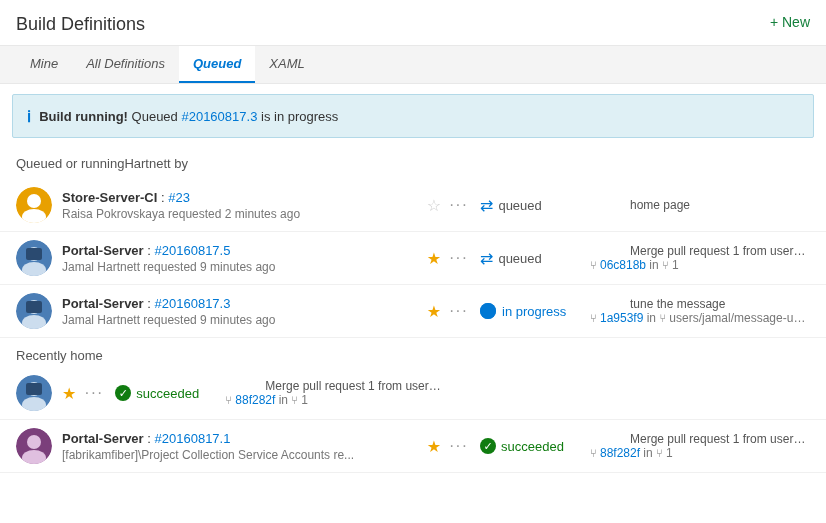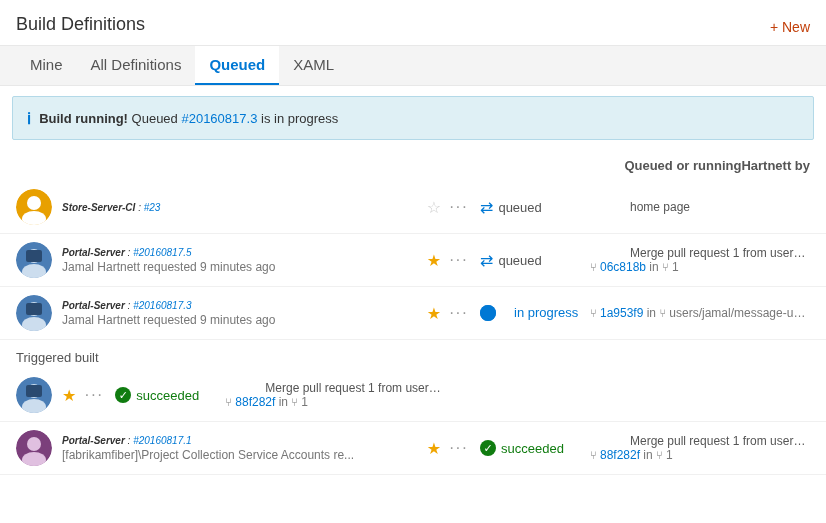--- a/index.html
+++ b/index.html
@@ -1,46 +1,46 @@
 <!DOCTYPE html>
 <html><head>
   <meta charset="utf-8">
   <style>
     * { box-sizing: border-box; margin: 0; padding: 0; }
     body { font-family: 'Segoe UI', Arial, sans-serif; font-size: 13px; color: #333; background: #fff; width: 826px; min-height: 523px; overflow: hidden; }
 
-    .header { display: flex; align-items: flex-end; justify-content: space-between; padding: 14px 16px 10px 16px; border-bottom: 1px solid #e8e8e8; }
+    .header { display: flex; align-items: flex-start; justify-content: space-between; padding: 14px 16px 10px 16px; border-bottom: 1px solid #e8e8e8; }
     .header-title { font-size: 18px; font-weight: 400; color: #333; }
-    .new-btn { color: #c2410c; font-size: 14px; cursor: pointer; display: flex; align-items: center; gap: 4px; background: none; border: none; }
+    .new-btn { color: #15803d; font-size: 14px; cursor: pointer; display: flex; align-items: center; gap: 4px; background: none; border: none; }
 
     .tabs { display: flex; align-items: center; padding: 0 16px; border-bottom: 1px solid #e8e8e8; background: #f4f4f4; }
-    .tab { padding: 10px 14px; cursor: pointer; color: #555; font-size: 15px; border-bottom: 2px solid transparent; }
+    .tab { padding: 10px 14px; cursor: pointer; color: #555; font-size: 13px; border-bottom: 2px solid transparent; font-style: italic; }
     .tab.active { color: #0078d4; border-bottom: 2px solid #0078d4; font-weight: 600; background: #fff; }
 
     .info-banner { background: #dff0f5; border: 1px solid #b3d9e8; margin: 10px 12px; padding: 10px 14px; display: flex; align-items: center; gap: 8px; font-size: 13px; border-radius: 2px; }
     .info-banner .info-icon { color: #0078d4; font-size: 16px; font-weight: bold; }
     .info-banner a { color: #0078d4; text-decoration: none; }
 
-    .section-header { padding: 8px 16px; font-size: 13px; color: #555; font-weight: 700; display: flex; justify-content: flex-end; }
+    .section-header { padding: 8px 16px; font-size: 13px; color: #555; font-weight: 400; display: flex; justify-content: flex-start; }
 
     .build-item { display: flex; align-items: center; padding: 8px 16px; border-bottom: 1px solid #f0f0f0; min-height: 52px; }
     .avatar { width: 36px; height: 36px; border-radius: 50%; margin-right: 10px; flex-shrink: 0; display: flex; align-items: center; justify-content: center; overflow: hidden; }
     .avatar svg { width: 36px; height: 36px; }
     .build-info { flex: 1; min-width: 0; }
-    .build-name { font-size: 10px; color: #333; white-space: nowrap; overflow: hidden; text-overflow: ellipsis; font-style: italic; }
+    .build-name { font-size: 13px; color: #333; white-space: nowrap; overflow: hidden; text-overflow: ellipsis; }
     .build-name .def-name { font-weight: 600; }
     .build-name .build-num { color: #0078d4; }
     .build-sub { font-size: 12px; color: #777; margin-top: 2px; white-space: nowrap; overflow: hidden; text-overflow: ellipsis; }
     .star-btn { color: #f0a500; font-size: 16px; cursor: pointer; margin-right: 8px; flex-shrink: 0; }
     .star-empty { color: #ccc; font-size: 16px; cursor: pointer; margin-right: 8px; flex-shrink: 0; }
     .more-btn { color: #999; font-size: 16px; cursor: pointer; margin-right: 12px; flex-shrink: 0; letter-spacing: 1px; }
     .status-col { width: 110px; display: flex; align-items: center; gap: 6px; flex-shrink: 0; }
     .status-queued { display: flex; align-items: center; gap: 5px; color: #555; }
     .status-queued .queue-icon { color: #0078d4; font-size: 16px; }
-    .status-inprogress { display: flex; align-items: flex-start; gap: 18px; color: #0078d4; }
+    .status-inprogress { display: flex; align-items: center; gap: 6px; color: #0078d4; }
     .status-inprogress .progress-icon { width: 16px; height: 16px; border-radius: 50%; background: #0078d4; display: flex; align-items: center; justify-content: center; }
     .status-succeeded { display: flex; align-items: center; gap: 5px; color: #107c10; }
     .status-succeeded .success-icon { width: 16px; height: 16px; border-radius: 50%; background: #107c10; color: white; display: flex; align-items: center; justify-content: center; font-size: 11px; }
     .triggered-col { width: 220px; font-size: 12px; color: #555; flex-shrink: 0; overflow: hidden; }
     .triggered-col .trigger-msg { white-space: nowrap; overflow: hidden; text-overflow: ellipsis; margin-left: 40px; }
     .triggered-col .trigger-meta { color: #777; white-space: nowrap; overflow: hidden; text-overflow: ellipsis; }
     .trigger-meta .hash { color: #0078d4; }
     .git-icon { font-size: 11px; }
 
     .section-label { padding: 10px 16px 4px 16px; font-size: 13px; color: #555; font-weight: 400; }
@@ -80,20 +80,21 @@
       <circle cx="18" cy="14" r="7" fill="#fff"></circle>
       <ellipse cx="18" cy="30" rx="12" ry="8" fill="#fff"></ellipse>
     </svg>
       </div>
     <div class="build-info">
       <div class="build-name">
         <span class="def-name">Store-Server-CI</span>
         <span> : </span>
         <span class="build-num">#23</span>
       </div>
+      <div class="build-sub">Raisa Pokrovskaya requested 2 minutes ago</div>
     </div>
     <span class="star-empty">☆</span>
     <span class="more-btn">···</span>
     <div class="status-col">
         <span class="status-queued">
       <span class="queue-icon">⇄</span>
       <span>queued</span>
     </span>
       </div>
     <div class="triggered-col">
@@ -160,33 +161,34 @@
       <span class="progress-icon">
         <svg width="16" height="16" viewBox="0 0 16 16">
               <circle cx="8" cy="8" r="7" fill="none" stroke="#0078d4" stroke-width="2"></circle>
               <path d="M8 3 A5 5 0 0 1 13 8" stroke="#0078d4" stroke-width="2" fill="none"></path>
             </svg>
       </span>
       <span>in progress</span>
     </span>
       </div>
     <div class="triggered-col">
+    <div class="trigger-msg">tune the message</div>
     <div class="trigger-meta">
       <span class="git-icon">⑂</span>
       <span class="hash">1a953f9</span>
       <span> in </span>
       <span class="git-icon">⑂</span>
       <span>users/jamal/message-upda</span>
     </div>
   </div>
   </div>
   </div>
 
 <div class="section-label">
-  <span>Triggered built</span>
+  <span>Recently home</span>
 </div>
 
 <div id="recent-list">
     <div class="build-item">
     <div class="avatar">
         <svg viewBox="0 0 36 36" xmlns="http://www.w3.org/2000/svg">
       <circle cx="18" cy="18" r="18" fill="#4a7db5"></circle>
       <circle cx="18" cy="14" r="7" fill="#cde"></circle>
       <ellipse cx="18" cy="30" rx="12" ry="8" fill="#cde"></ellipse>
       <rect x="10" y="8" width="16" height="12" rx="2" fill="#2a4a70"></rect>

